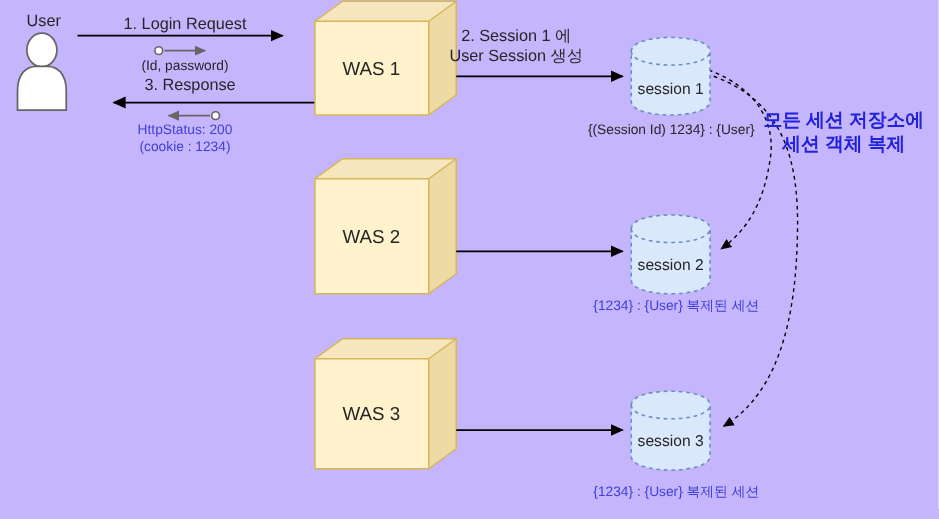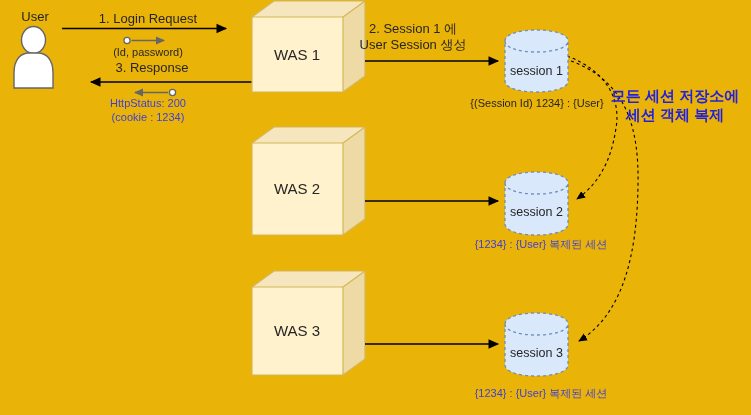--- a/index.html
+++ b/index.html
@@ -1,16 +1,16 @@
 <!DOCTYPE html>
 <html><head>
 <meta charset="utf-8">
 <style>
   html,body{margin:0;padding:0;background:#ffffff;}
-  .stage{position:relative;width:751px;height:415px;background:#eab308;overflow:hidden;
+  .stage{position:relative;width:751px;height:415px;background:#c4b5fd;overflow:hidden;
          font-family:"Liberation Sans","DejaVu Sans",sans-serif;}
   svg{display:block;}
   text{font-family:"Liberation Sans","DejaVu Sans",sans-serif;}
   .lbl{font-size:13px;}
   .sub{font-size:11px;}
   .cube-lbl{font-size:15px;}
   .cyl-lbl{font-size:12.5px;}
   .cap{font-size:11px;}
   .note{font-size:15px;font-weight:bold;}
 </style>

